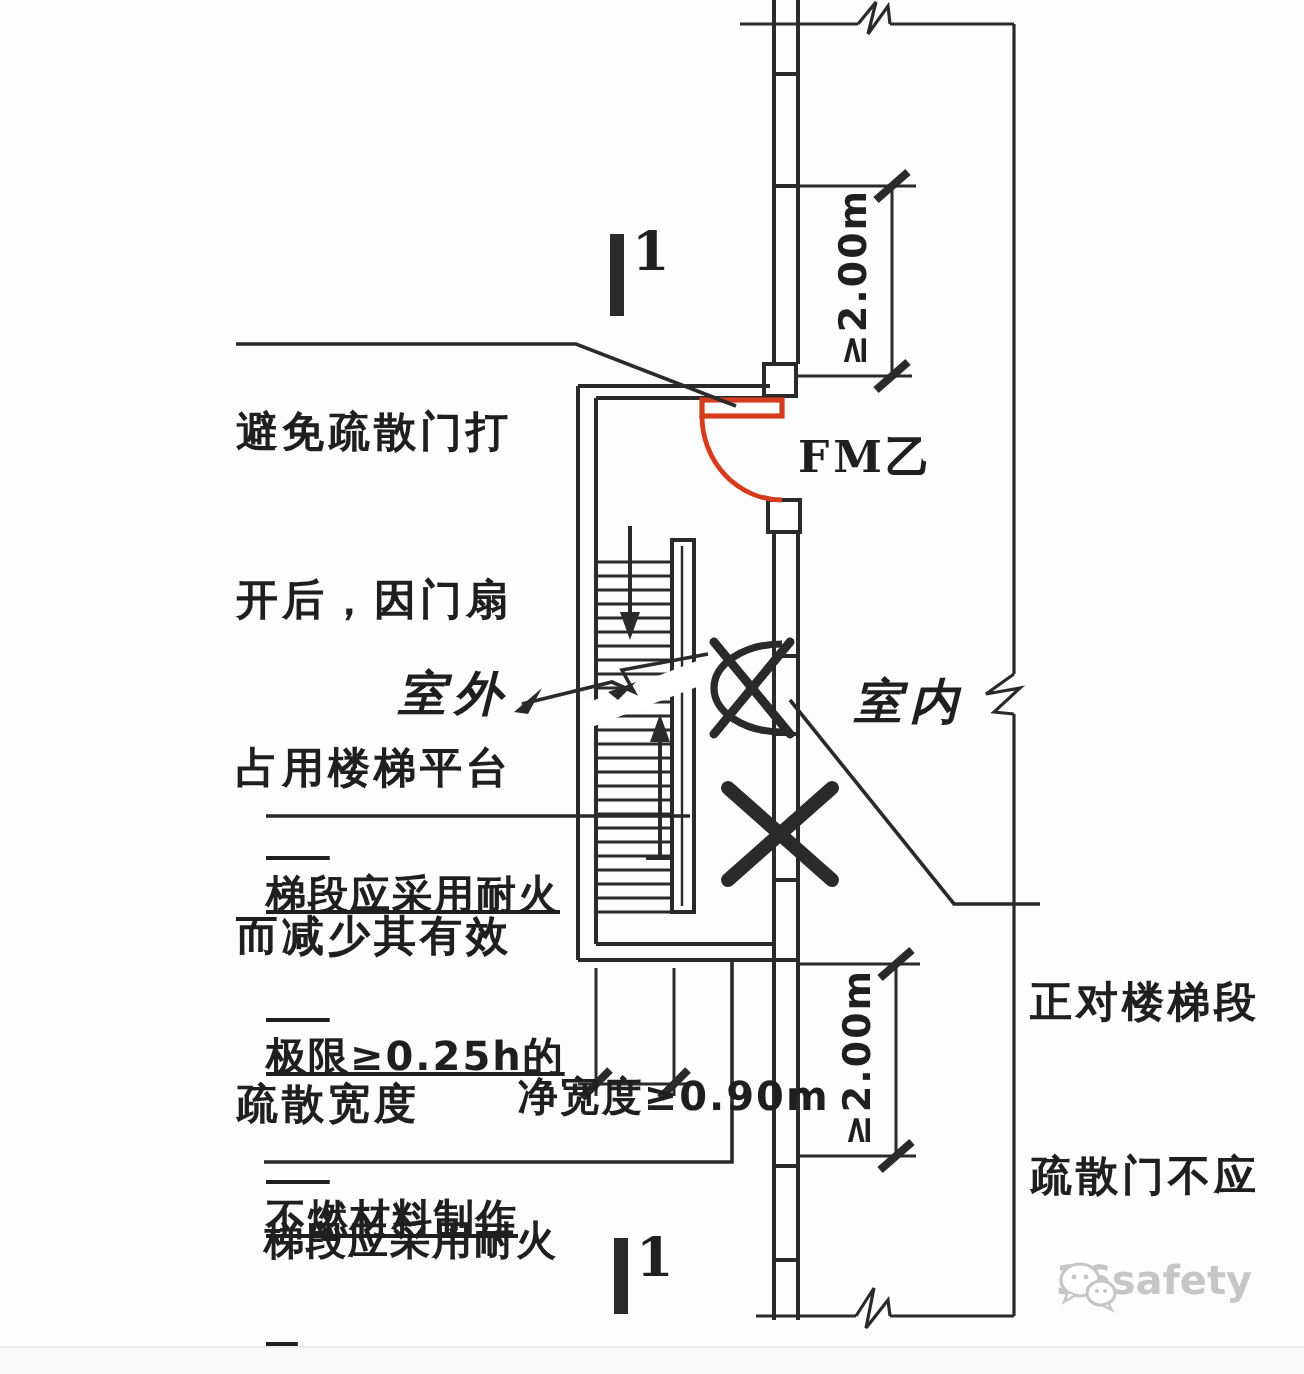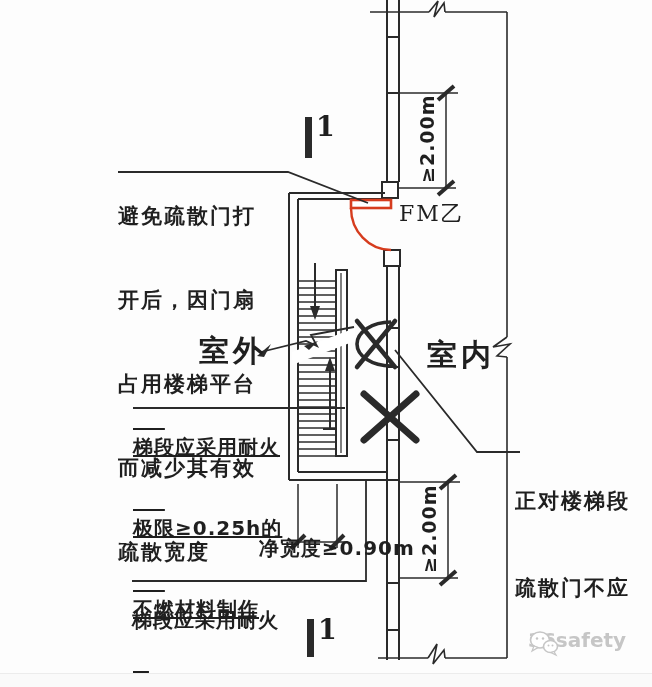--- a/index.html
+++ b/index.html
@@ -7,21 +7,21 @@
     position:relative;width:652px;height:687px;background:#fdfdfd;overflow:hidden;
     font-family:"DejaVu Sans","Liberation Sans",sans-serif;
   }
   .stage svg{position:absolute;left:0;top:0;}
   .label{
     position:absolute;color:#1f1f1f;font-weight:bold;white-space:pre;
     font-family:"DejaVu Sans","Liberation Sans",sans-serif;
   }
   .note{font-size:21px;line-height:28px;letter-spacing:2px;}
   .note2{font-size:20px;line-height:27px;letter-spacing:1px;}
-  .room{font-size:30px;letter-spacing:4px;}
+  .room{font-size:24px;letter-spacing:4px;font-style:italic;}
   .dimv{
     font-size:19px;letter-spacing:1px;width:84px;text-align:center;
     transform:rotate(-90deg);transform-origin:center center;
   }
   .dimh{font-size:20px;letter-spacing:1px;text-align:center;}
   .doortag{font-family:"DejaVu Serif","Liberation Serif",serif;font-size:22px;letter-spacing:2px;}
   .secnum{font-size:27px;font-family:"DejaVu Serif","Liberation Serif",serif;}
   .watermark{
     position:absolute;left:528px;top:628px;display:flex;align-items:center;gap:6px;
     color:#c6c6c6;font-size:20px;font-weight:bold;
@@ -167,21 +167,21 @@
   </div>
 
   <div class="label note" style="left:515px;top:429px;line-height:29px;">
     <div>正对楼梯段</div>
     <div>疏散门不应</div>
   </div>
 
   <div class="label room" style="left:199px;top:331px;">室外</div>
   <div class="label room" style="left:427px;top:335px;">室内</div>
 
-  <div class="label doortag" style="left:399px;top:199px;font-weight:normal;">FM乙</div>
+  <div class="label doortag" style="left:399px;top:214px;font-weight:bold;">FM乙</div>
 
   <div class="label dimv" style="left:385px;top:130px;">≥2.00m</div>
   <div class="label dimv" style="left:387px;top:520px;">≥2.00m</div>
 
   <div class="label dimh" style="left:227px;top:511px;">
     <span>净宽度</span><span>≥0.90m</span>
   </div>
 
   <div class="label secnum" style="left:316px;top:111px;">1</div>
   <div class="label secnum" style="left:318px;top:614px;">1</div>

